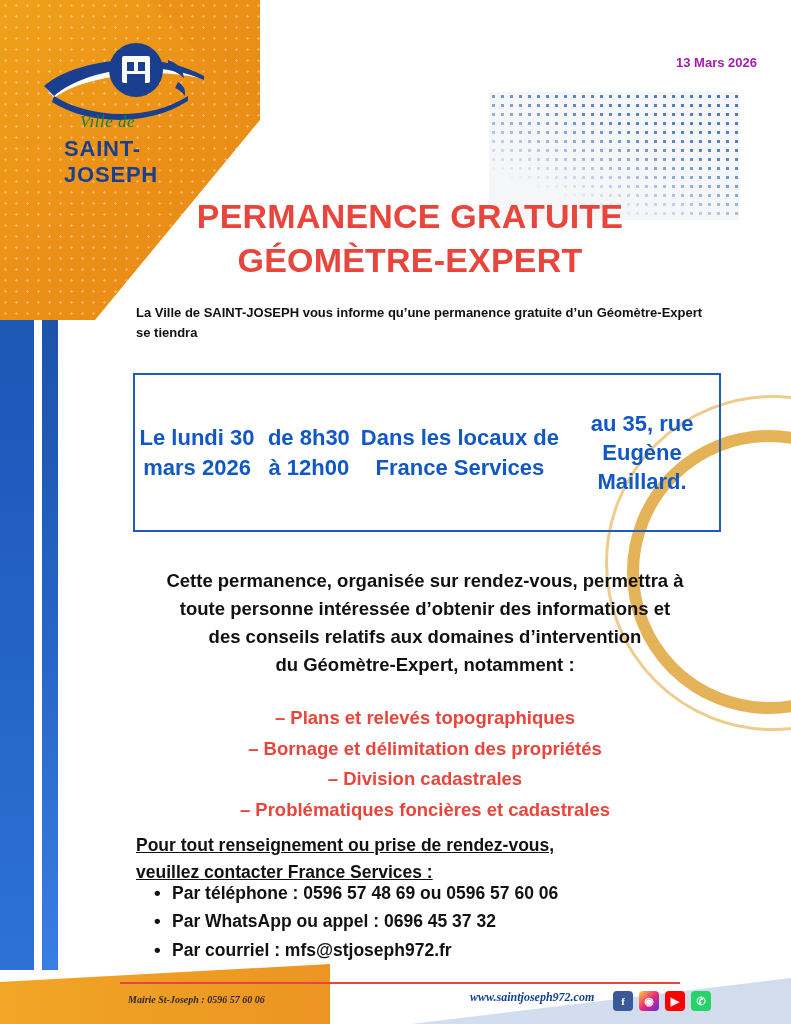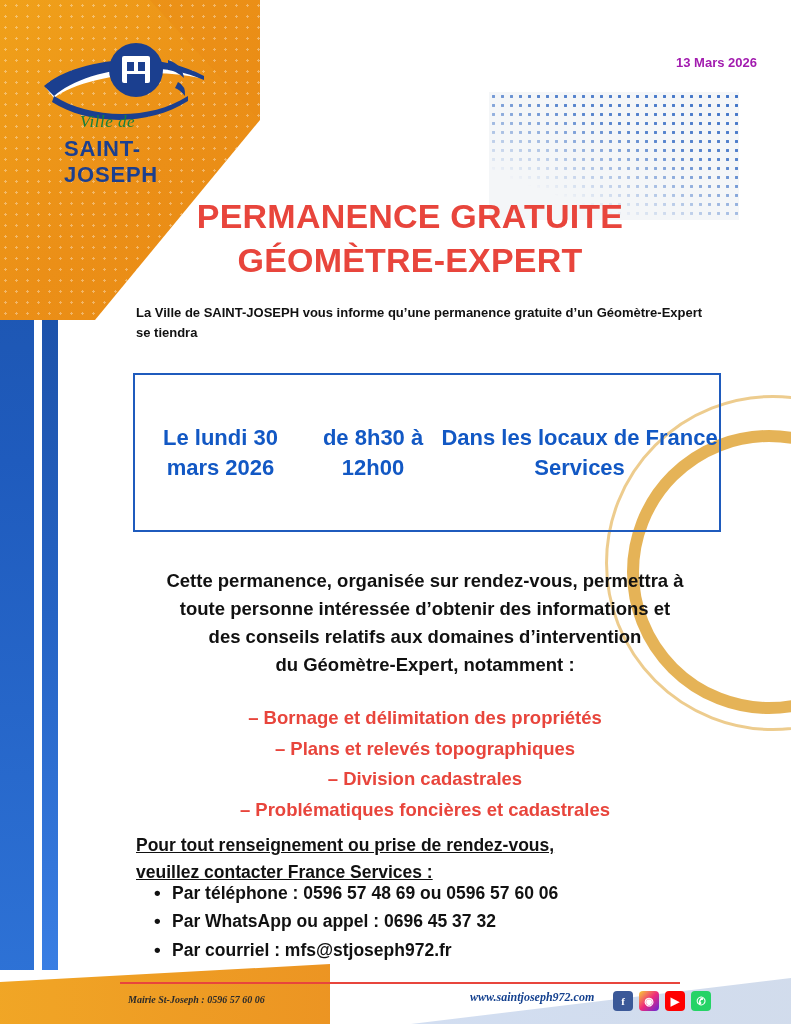--- a/index.html
+++ b/index.html
@@ -410,32 +410,33 @@
     <div>PERMANENCE GRATUITE</div>
     <div>GÉOMÈTRE-EXPERT</div>
   </div>
 
   <div class="intro">La Ville de SAINT-JOSEPH vous informe qu’une permanence gratuite d’un Géomètre-Expert se tiendra</div>
 
   <div class="blue-box">
     <div>Le lundi 30 mars 2026</div>
     <div>de 8h30 à 12h00</div>
     <div>Dans les locaux de France Services</div>
+    <div>au 35, rue Eugène Maillard.</div>
   </div>
 
   <div class="body-par">
     <div>Cette permanence, organisée sur rendez-vous, permettra à</div>
     <div>toute personne intéressée d’obtenir des informations et</div>
     <div>des conseils relatifs aux domaines d’intervention</div>
     <div>du Géomètre-Expert, notamment :</div>
   </div>
 
   <div class="red-list">
+    <div>– Plans et relevés topographiques</div>
     <div>– Bornage et délimitation des propriétés</div>
-    <div>– Plans et relevés topographiques</div>
     <div>– Division cadastrales</div>
     <div>– Problématiques foncières et cadastrales</div>
   </div>
 
   <div class="contact-head">
     <div>Pour tout renseignement ou prise de rendez-vous,</div>
     <div>veuillez contacter France Services :</div>
   </div>
   <div class="contact-list">
     <div class="li">Par téléphone : 0596 57 48 69 ou 0596 57 60 06</div>

